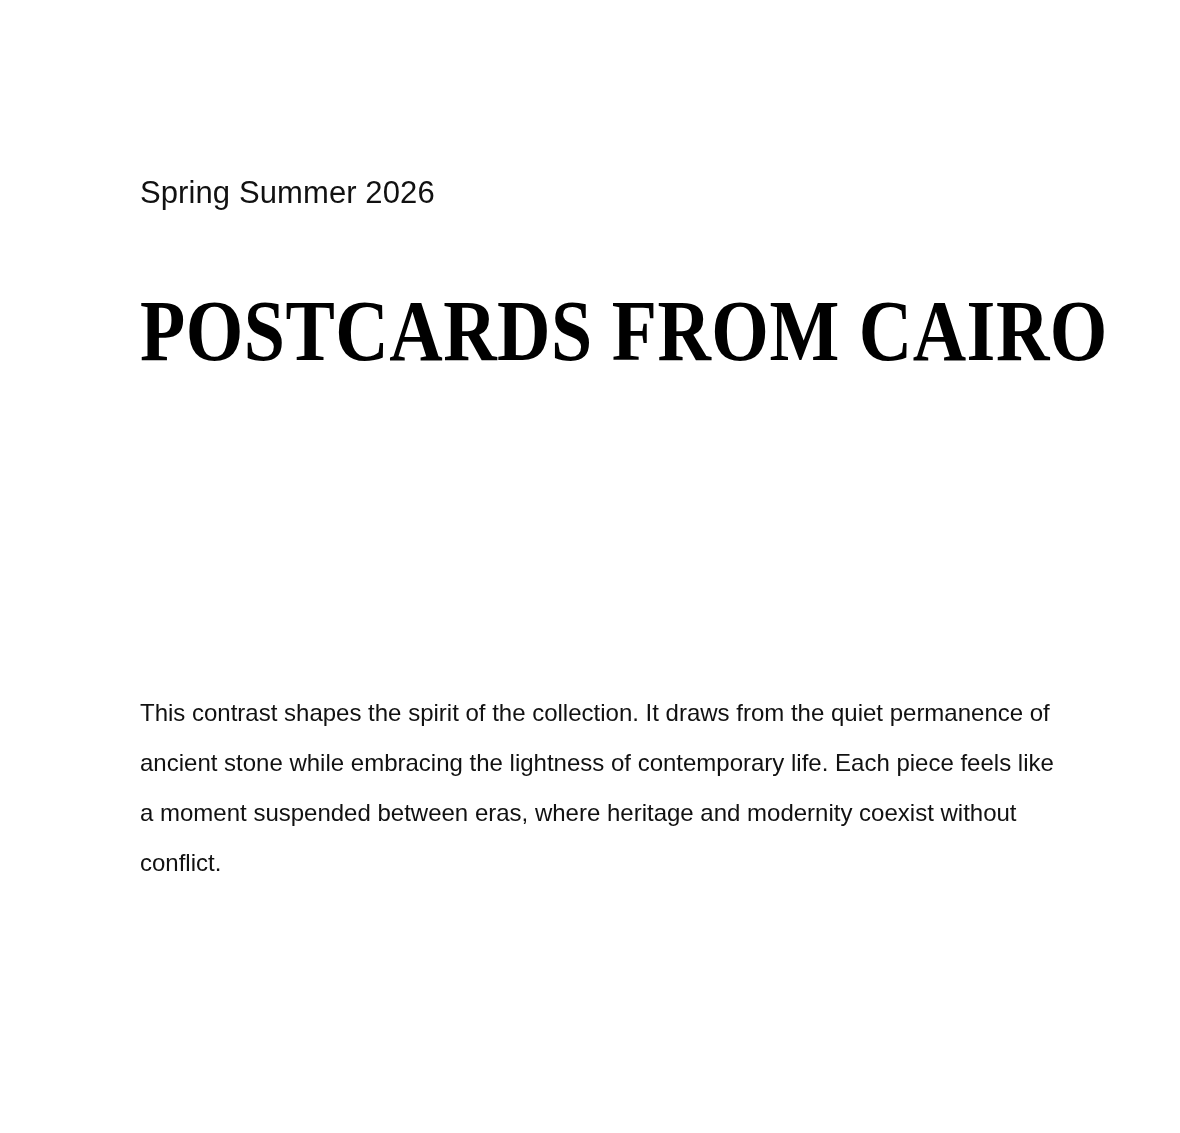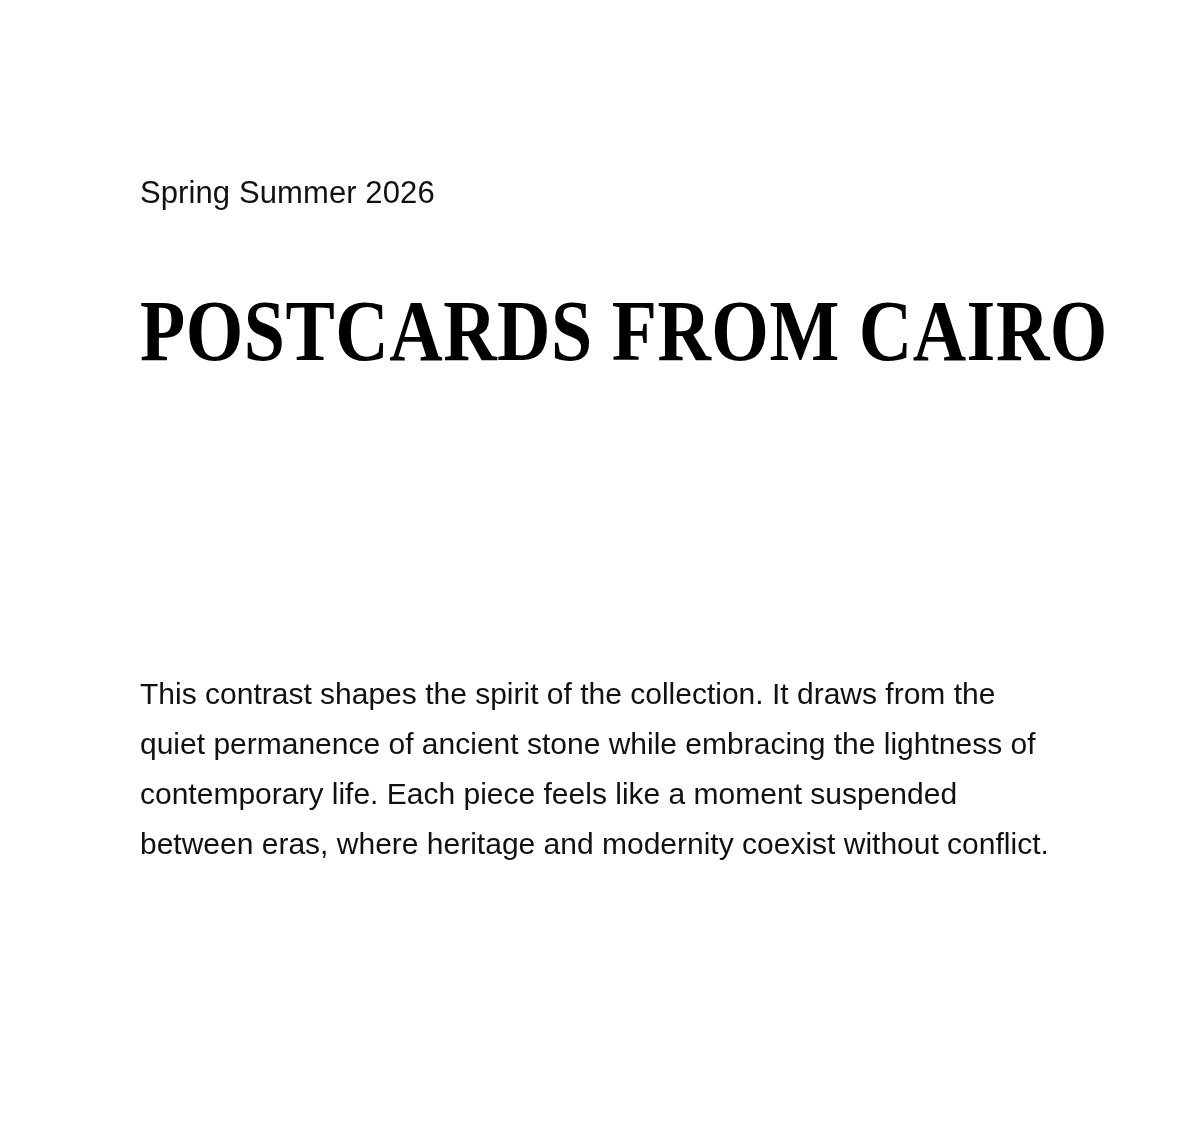--- a/index.html
+++ b/index.html
@@ -36,24 +36,24 @@
     line-height: 1.05;
     letter-spacing: 0.5px;
     color: #000000;
     white-space: nowrap;
     transform: scaleY(1.18);
     transform-origin: left top;
   }
   .body-copy {
     position: absolute;
     left: 140px;
-    top: 639px;
+    top: 664px;
     width: 920px;
     font-family: "Liberation Sans", sans-serif;
-    font-size: 30px;
+    font-size: 24px;
     line-height: 50px;
     color: #111111;
   }
 </style>
 </head>
 <body>
 
 <div class="page">
 
   <div class="eyebrow">Spring Summer 2026</div>

